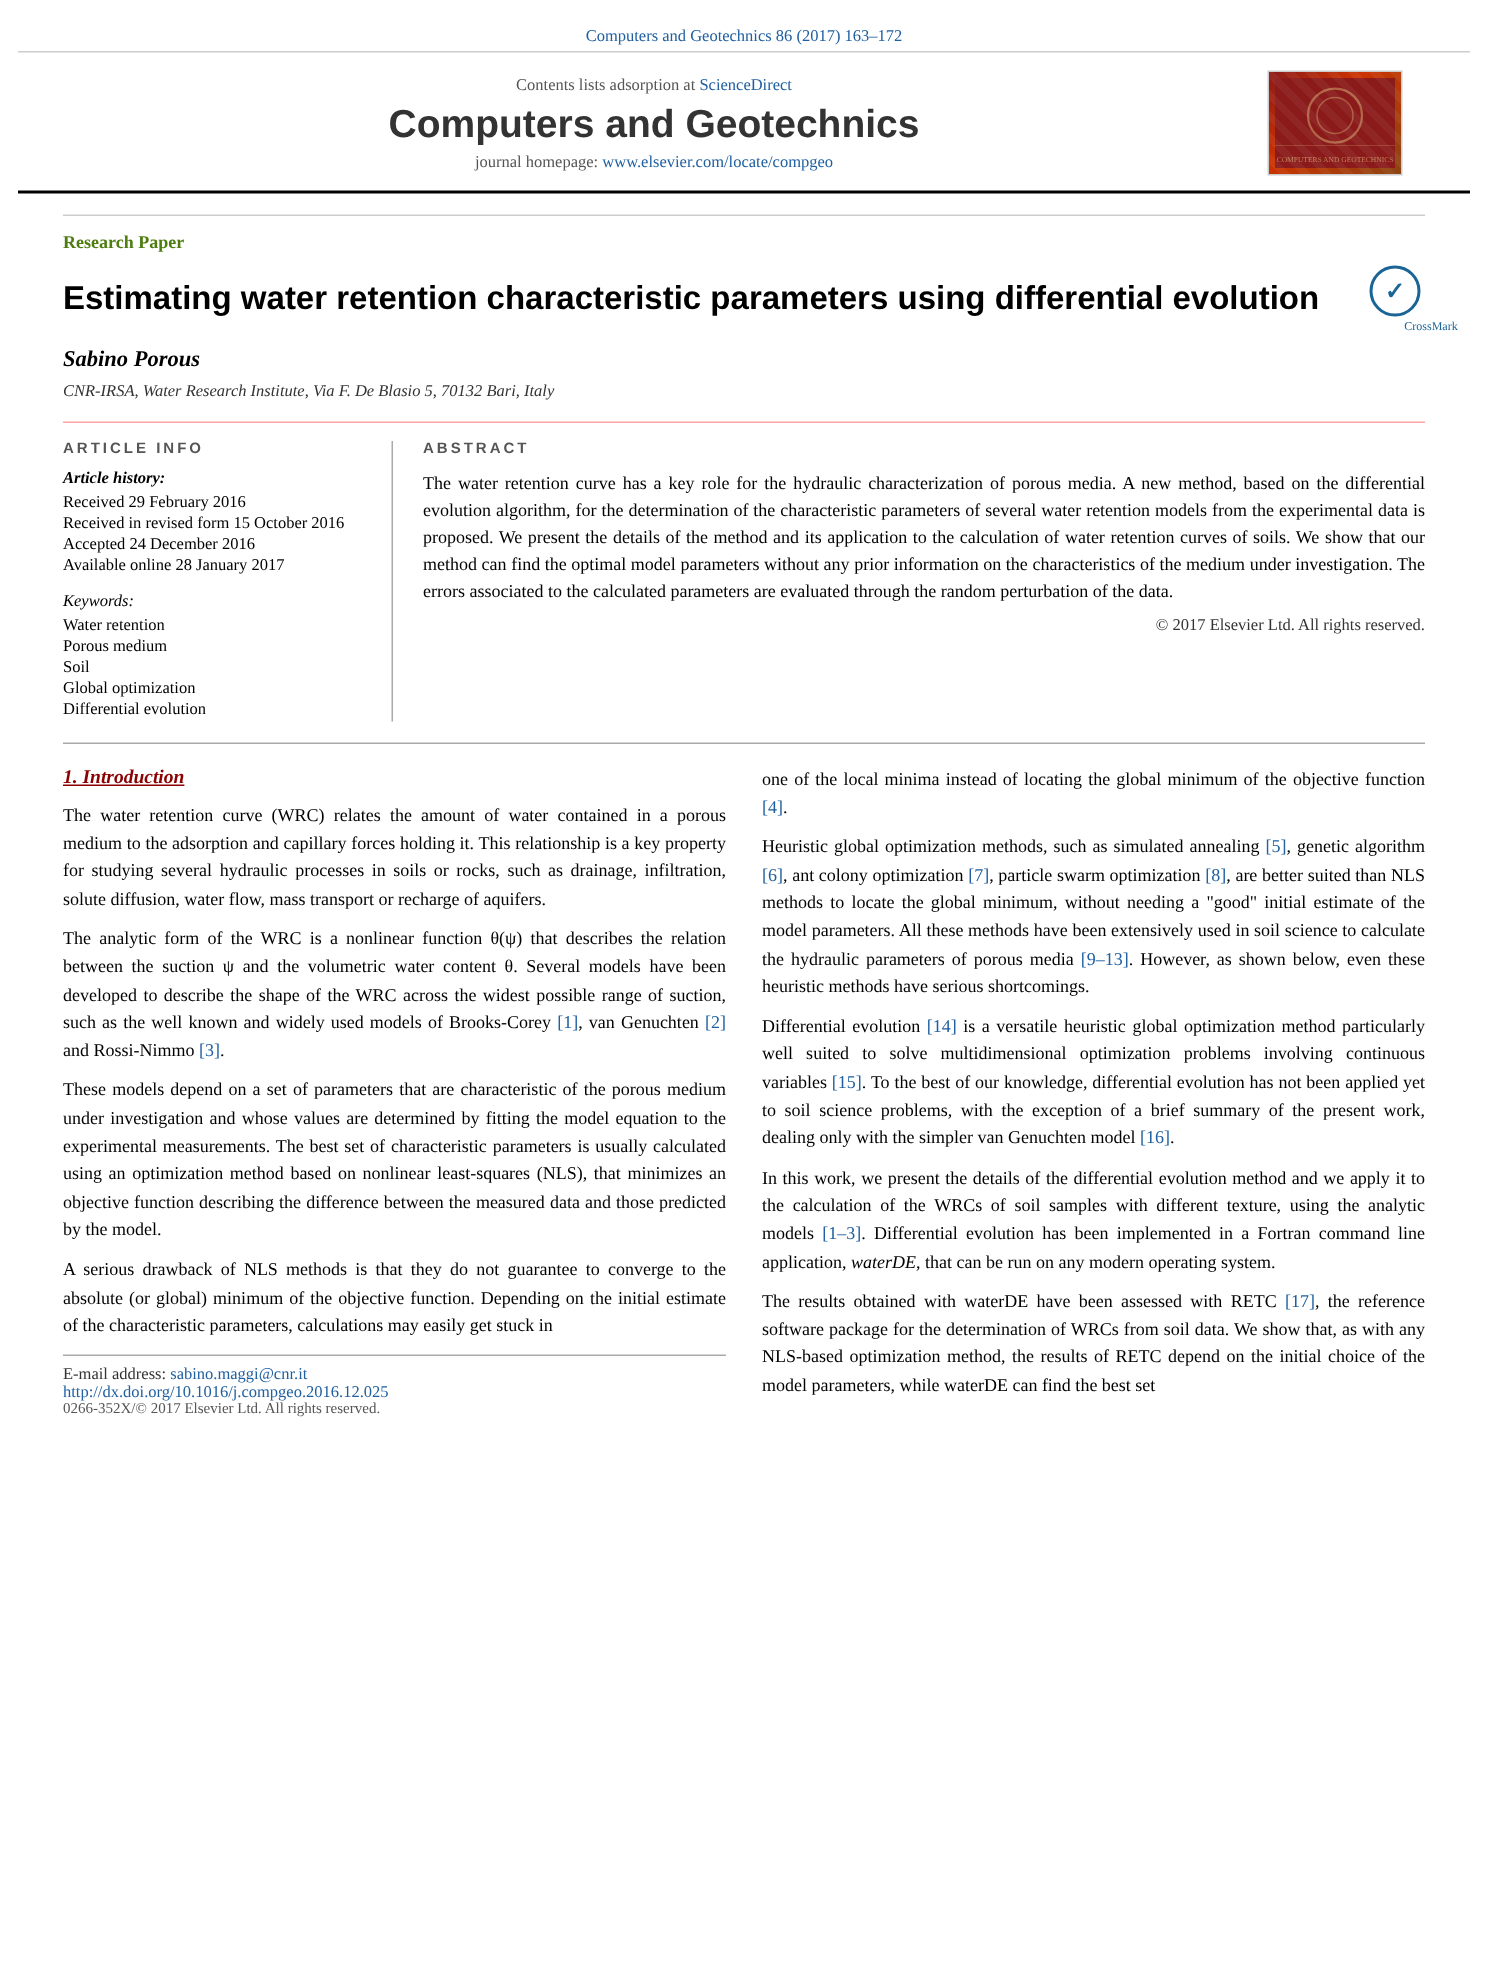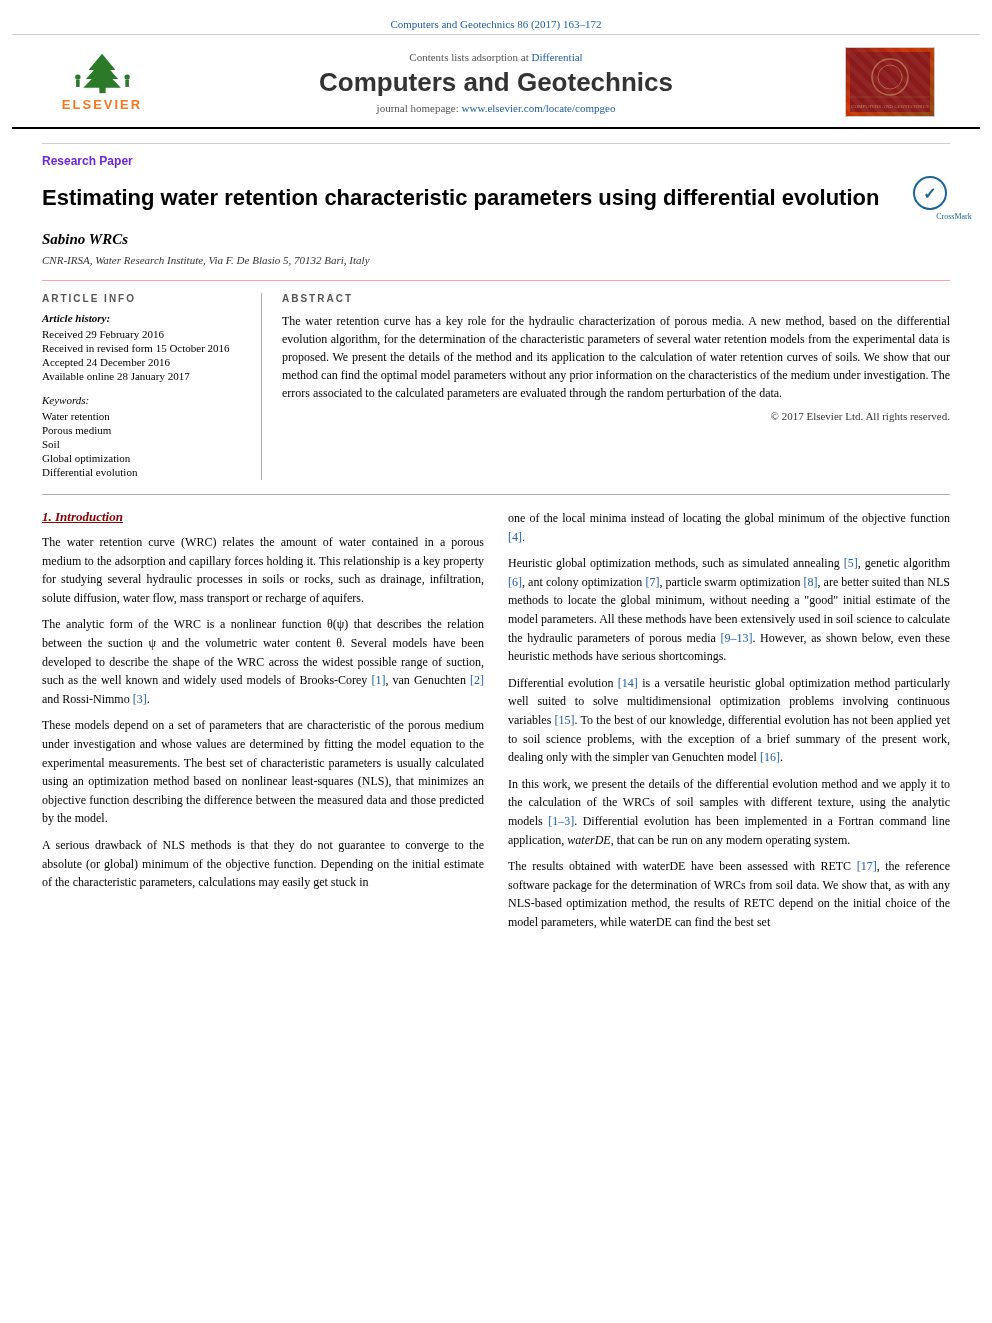--- a/index.html
+++ b/index.html
@@ -118,24 +118,24 @@
         rgba(255,255,255,0.05) 10px
       );
     }
 
     
     .main-content {
       padding: 14px 30px 14px;
     }
 
     .research-paper-label {
-      font-family: Liberation Sans, sans-serif;
+      font-family: Liberation Serif, serif;
       font-size: 12px;
       font-weight: bold;
-      color: #6d28d9;
+      color: #4d7c0f;
       margin-bottom: 8px;
       border-top: 1px solid #ccc;
       padding-top: 10px;
     }
 
     .article-title-section {
       display: flex;
       align-items: center;
       margin-bottom: 10px;
     }
@@ -326,44 +326,25 @@
 <body>
 
 <div class="page">
 
   <div class="journal-top-bar">
     <span>Computers and Geotechnics 86 (2017) 163–172</span>
   </div>
 
   <div class="journal-header">
 
-    <div class="journal-header-left">
-      <div class="elsevier-logo">
-        <svg class="tree-shape" width="75" height="48" viewBox="0 0 75 48">
-
-          <rect x="34" y="38" width="7" height="8" fill="#2a7a2a"></rect>
-
-          <polygon points="37,2 52,20 22,20" fill="#2a7a2a"></polygon>
-          <polygon points="37,10 55,30 19,30" fill="#2a7a2a"></polygon>
-          <polygon points="37,18 58,40 16,40" fill="#2a7a2a"></polygon>
-
-          <circle cx="10" cy="28" r="3" fill="#2a7a2a"></circle>
-          <rect x="8" y="31" width="4" height="8" fill="#2a7a2a"></rect>
-
-          <circle cx="65" cy="28" r="3" fill="#2a7a2a"></circle>
-          <rect x="63" y="31" width="4" height="8" fill="#2a7a2a"></rect>
-        </svg>
-        <div class="elsevier-text">ELSEVIER</div>
-      </div>
-    </div>
 
     <div class="journal-header-center">
       <div class="science-direct-link">
         <span>Contents lists adsorption at</span>
-        <span style="color:#2060a0;">Differential</span>
+        <span style="color:#2060a0;">ScienceDirect</span>
       </div>
       <div class="journal-name">Computers and Geotechnics</div>
       <div class="journal-homepage">
         <span>journal homepage:</span>
         <span style="color:#2060a0;">www.elsevier.com/locate/compgeo</span>
       </div>
     </div>
 
     <div class="journal-header-right">
       <div class="journal-cover">
@@ -383,21 +364,21 @@
     <div class="research-paper-label">Research Paper</div>
 
     <div class="article-title-section">
       <div class="article-title">Estimating water retention characteristic parameters using differential evolution</div>
       <div class="crossmark">
         <div class="crossmark-circle">✓</div>
         <div class="crossmark-label">CrossMark</div>
       </div>
     </div>
 
-    <div class="author-name">Sabino WRCs</div>
+    <div class="author-name">Sabino Porous</div>
     <div class="author-affiliation">CNR-IRSA, Water Research Institute, Via F. De Blasio 5, 70132 Bari, Italy</div>
 
     <div class="article-info-section">
 
       <div class="article-info-left">
         <div class="info-section-title">ARTICLE INFO</div>
 
         <div class="article-history-label">Article history:</div>
         <div class="article-history-entry">Received 29 February 2016</div>
         <div class="article-history-entry">Received in revised form 15 October 2016</div>
@@ -429,20 +410,28 @@
         <div class="body-text">
           The analytic form of the WRC is a nonlinear function θ(ψ) that describes the relation between the suction ψ and the volumetric water content θ. Several models have been developed to describe the shape of the WRC across the widest possible range of suction, such as the well known and widely used models of Brooks-Corey <span class="inline-ref">[1]</span>, van Genuchten <span class="inline-ref">[2]</span> and Rossi-Nimmo <span class="inline-ref">[3]</span>.
         </div>
         <div class="body-text">
           These models depend on a set of parameters that are characteristic of the porous medium under investigation and whose values are determined by fitting the model equation to the experimental measurements. The best set of characteristic parameters is usually calculated using an optimization method based on nonlinear least-squares (NLS), that minimizes an objective function describing the difference between the measured data and those predicted by the model.
         </div>
         <div class="body-text">
           A serious drawback of NLS methods is that they do not guarantee to converge to the absolute (or global) minimum of the objective function. Depending on the initial estimate of the characteristic parameters, calculations may easily get stuck in
         </div>
 
+        <div class="footnote-section">
+          <div class="footnote-email">
+            <span>E-mail address:</span>
+            <span style="color:#2060a0;">sabino.maggi@cnr.it</span>
+          </div>
+          <div class="footnote-doi">http://dx.doi.org/10.1016/j.compgeo.2016.12.025</div>
+          <div class="footnote-issn">0266-352X/© 2017 Elsevier Ltd. All rights reserved.</div>
+        </div>
       </div>
 
       <div class="body-col">
         <div class="body-text">
           one of the local minima instead of locating the global minimum of the objective function <span class="inline-ref">[4]</span>.
         </div>
         <div class="body-text">
           Heuristic global optimization methods, such as simulated annealing <span class="inline-ref">[5]</span>, genetic algorithm <span class="inline-ref">[6]</span>, ant colony optimization <span class="inline-ref">[7]</span>, particle swarm optimization <span class="inline-ref">[8]</span>, are better suited than NLS methods to locate the global minimum, without needing a "good" initial estimate of the model parameters. All these methods have been extensively used in soil science to calculate the hydraulic parameters of porous media <span class="inline-ref">[9–13]</span>. However, as shown below, even these heuristic methods have serious shortcomings.
         </div>
         <div class="body-text">

